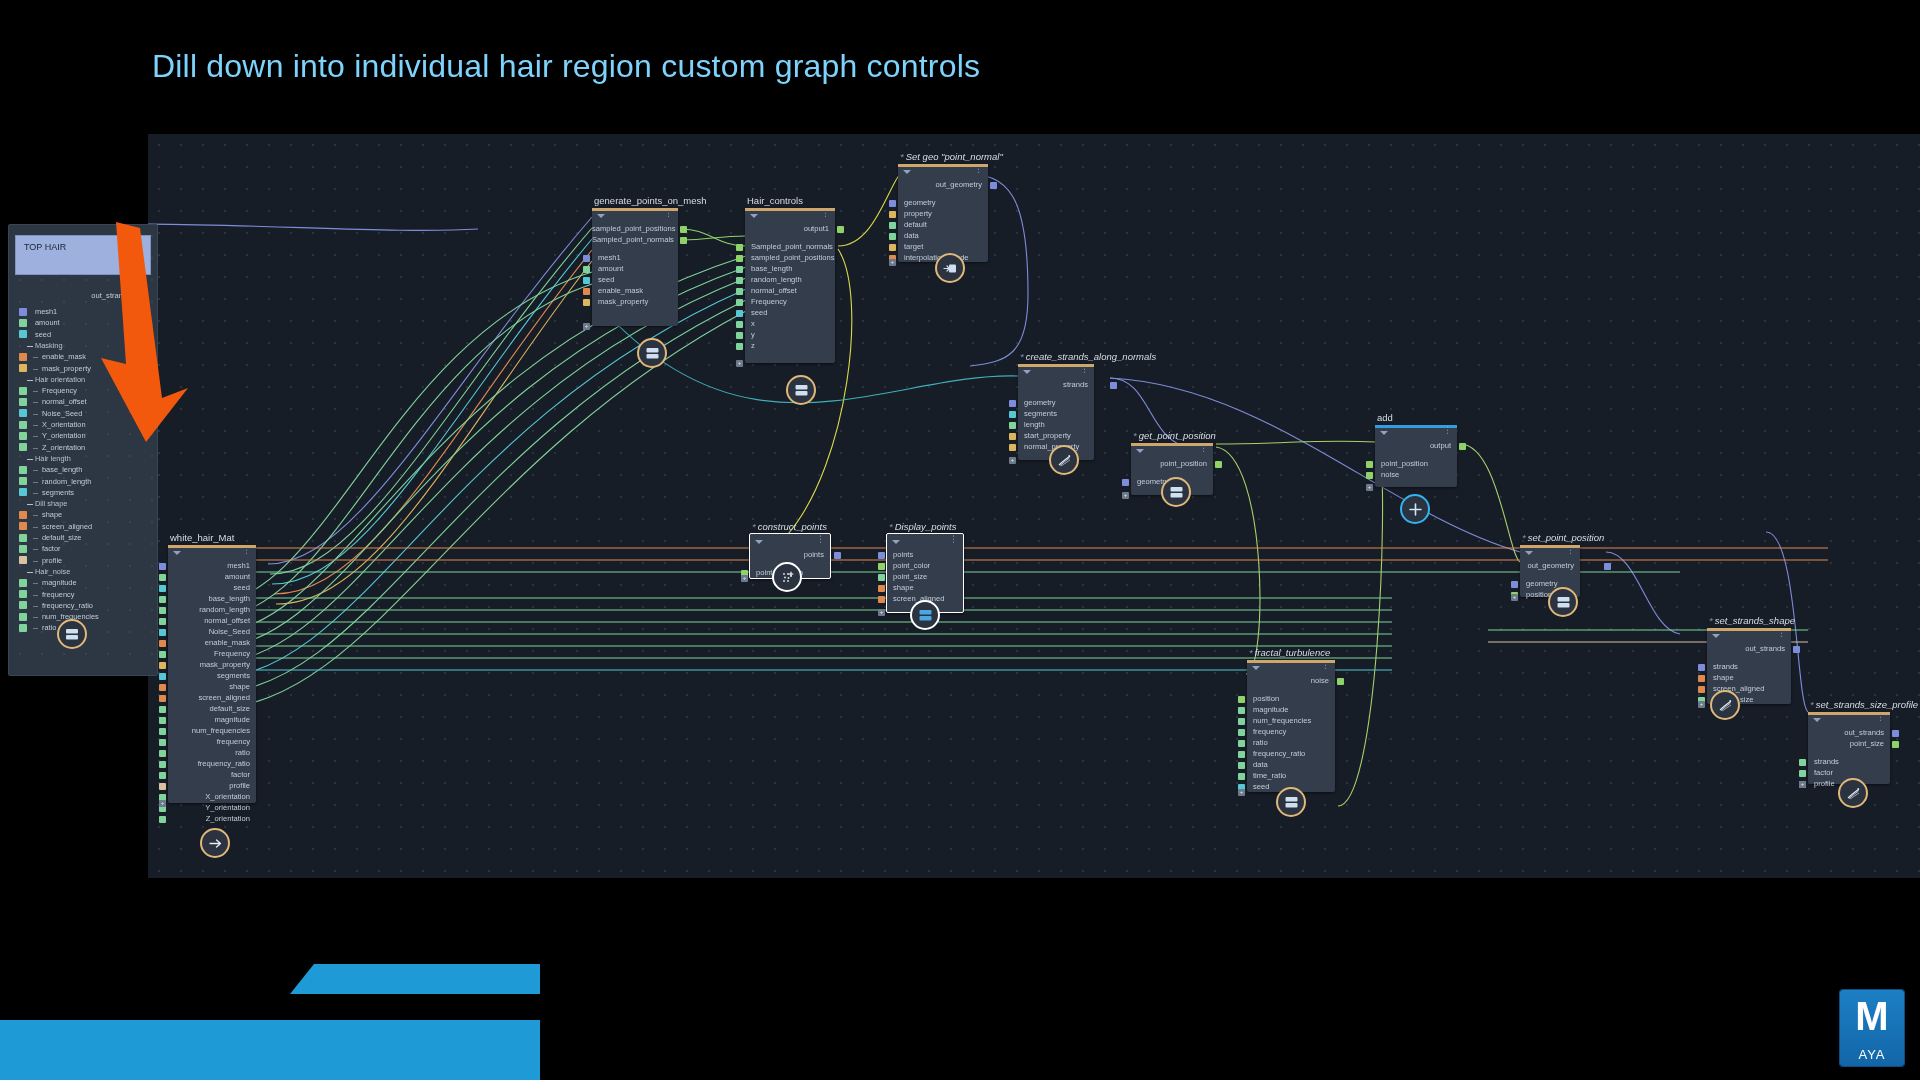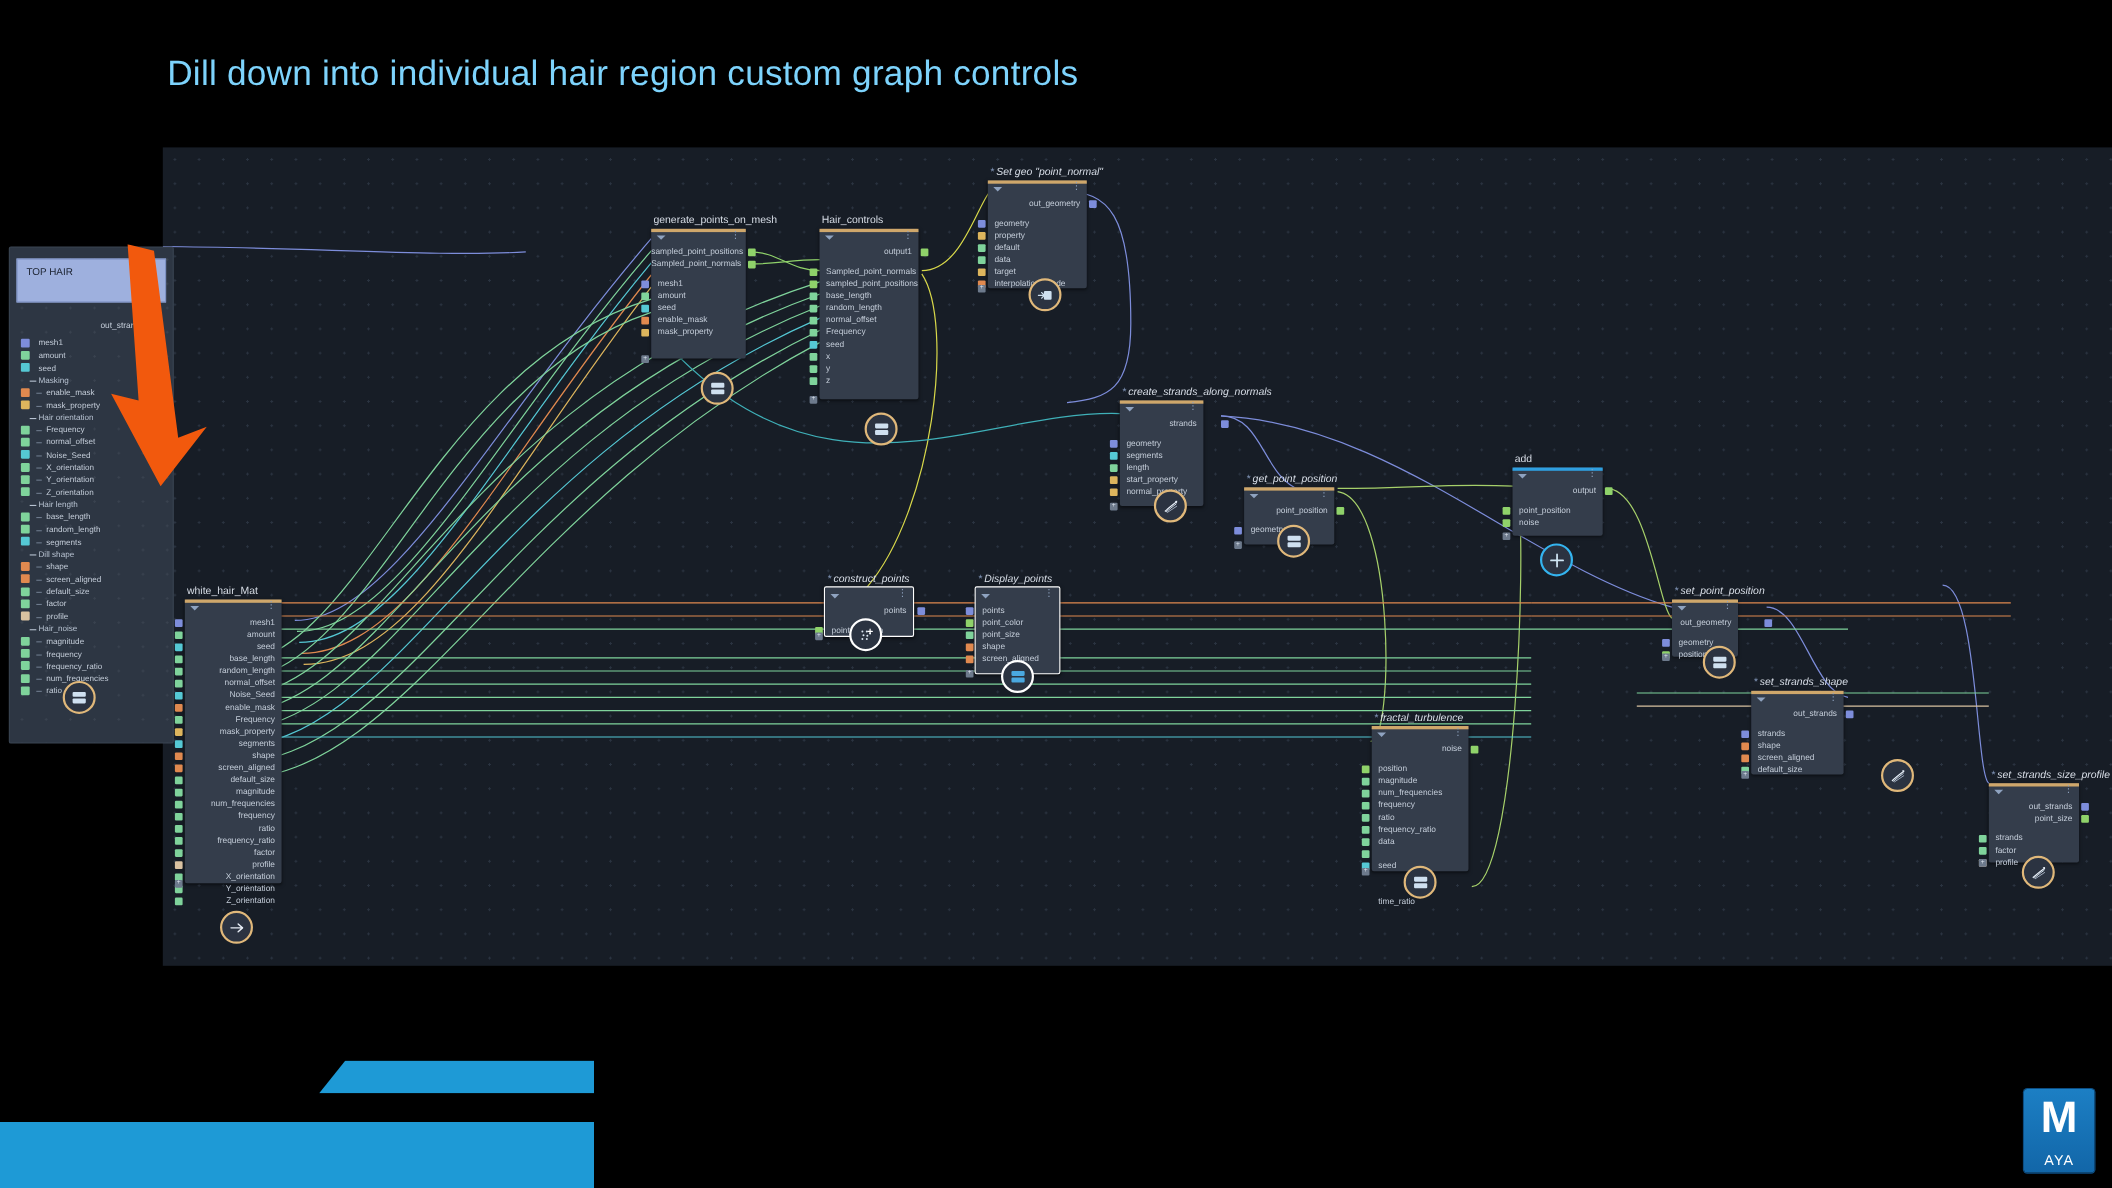--- a/index.html
+++ b/index.html
@@ -522,21 +522,21 @@
         <div class="row in" style="top: 56px;">num_frequencies</div>
         <div class="port" style="left: -9px; top: 57.5px; background: rgb(127, 211, 155);"></div>
         <div class="row in" style="top: 67px;">frequency</div>
         <div class="port" style="left: -9px; top: 68.5px; background: rgb(127, 211, 155);"></div>
         <div class="row in" style="top: 78px;">ratio</div>
         <div class="port" style="left: -9px; top: 79.5px; background: rgb(127, 211, 155);"></div>
         <div class="row in" style="top: 89px;">frequency_ratio</div>
         <div class="port" style="left: -9px; top: 90.5px; background: rgb(127, 211, 155);"></div>
         <div class="row in" style="top: 100px;">data</div>
         <div class="port" style="left: -9px; top: 101.5px; background: rgb(127, 211, 155);"></div>
-        <div class="row in" style="top: 111px; margin-top: 44px;">time_ratio</div>
+        <div class="row in" style="top: 111px;">time_ratio</div>
         <div class="port" style="left: -9px; top: 112.5px; background: rgb(127, 211, 155);"></div>
         <div class="row in" style="top: 122px;">seed</div>
         <div class="port" style="left: -9px; top: 123.5px; background: rgb(85, 200, 212);"></div>
         <div style="position: absolute; left: -9px; bottom: -4px; width: 7px; height: 7px; background: rgb(109, 122, 140); color: rgb(223, 231, 240); font-size: 6px; line-height: 7px; text-align: center; border-radius: 1px;">+</div>
       </div>
       <div class="badge" style="left: 1128px; top: 653px;">
         <svg width="15" height="15" viewBox="0 0 15 15">
           <rect x="1.5" y="2" width="12" height="4.5" rx="1" fill="#cfe0f0"></rect>
           <rect x="1.5" y="8" width="12" height="4.5" rx="1" fill="#cfe0f0"></rect>
         </svg>
@@ -553,21 +553,21 @@
         <div class="row in" style="top: 45px;">positions</div>
         <div class="port" style="left: -9px; top: 46.5px; background: rgb(143, 210, 106);"></div>
         <div style="position: absolute; left: -9px; bottom: -4px; width: 7px; height: 7px; background: rgb(109, 122, 140); color: rgb(223, 231, 240); font-size: 6px; line-height: 7px; text-align: center; border-radius: 1px;">+</div>
       </div>
       <div class="badge" style="left: 1400px; top: 453px;">
         <svg width="15" height="15" viewBox="0 0 15 15">
           <rect x="1.5" y="2" width="12" height="4.5" rx="1" fill="#cfe0f0"></rect>
           <rect x="1.5" y="8" width="12" height="4.5" rx="1" fill="#cfe0f0"></rect>
         </svg>
       </div>
-      <div class="node" style="left: 1444px; top: 494px; width: 84px; height: 76px;">
+      <div class="node" style="left: 1559px; top: 494px; width: 84px; height: 76px;">
         <div class="title"><span class="star">*</span><span>set_strands_shape</span></div>
         <div class="accent tan"></div>
         <div class="caret" style="top: 6px;"></div>
         <div class="dots" style="writing-mode: initial; right: 5px; top: 3px; font-size: 9px;">⋮</div>
         <div class="row out" style="top: 16px;">out_strands</div>
         <div class="port" style="left: 86px; top: 17.5px; background: rgb(125, 141, 219);"></div>
         <div class="row in" style="top: 34px;">strands</div>
         <div class="port" style="left: -9px; top: 35.5px; background: rgb(125, 141, 219);"></div>
         <div class="row in" style="top: 45px;">shape</div>
         <div class="port" style="left: -9px; top: 46.5px; background: rgb(224, 137, 79);"></div>

